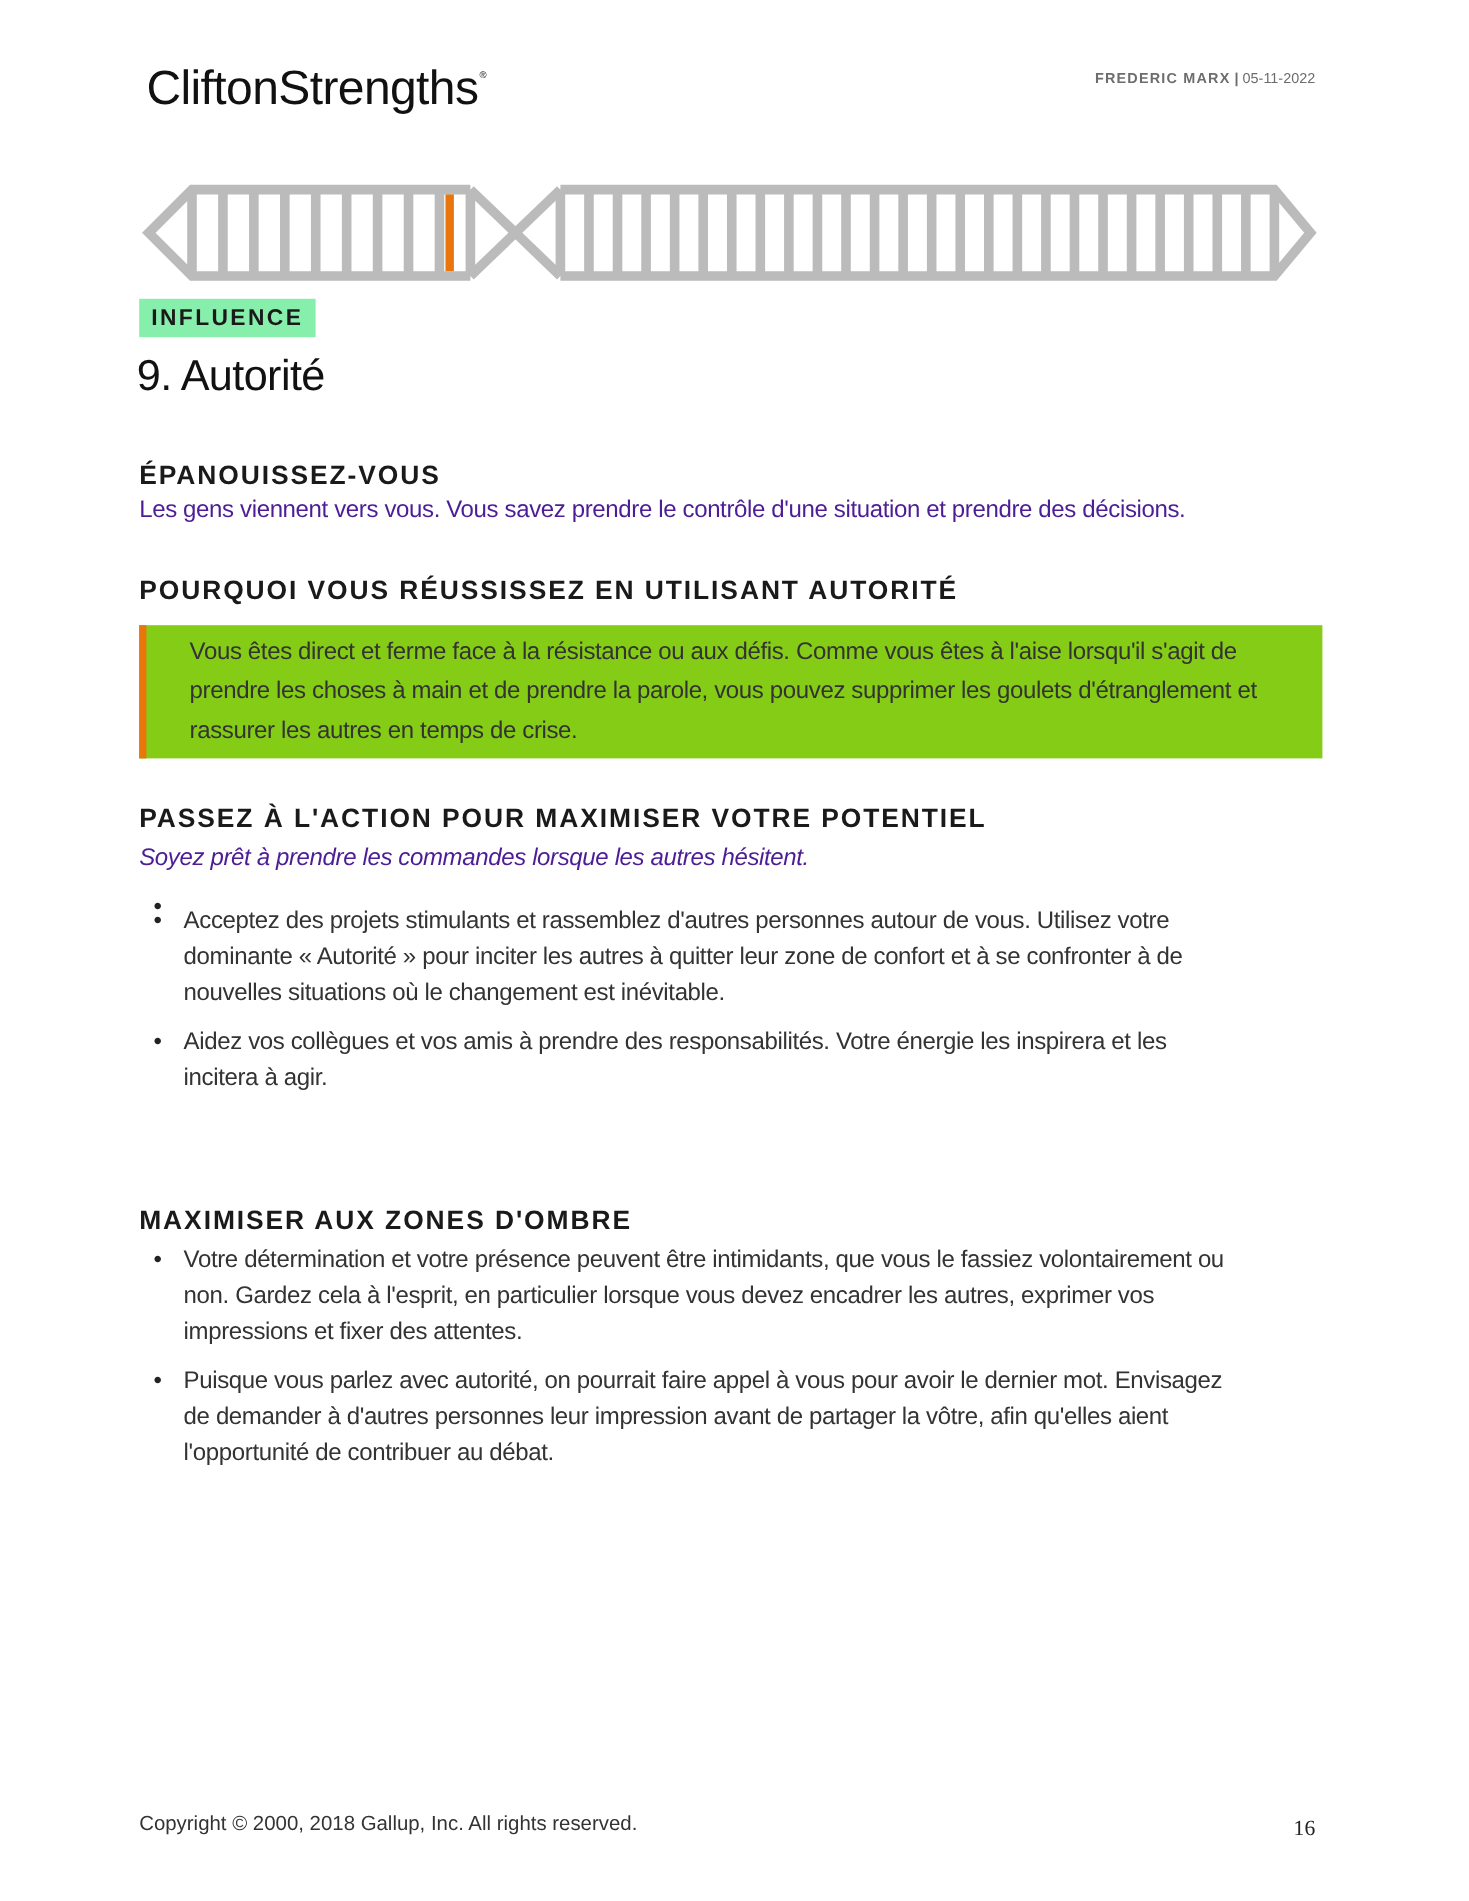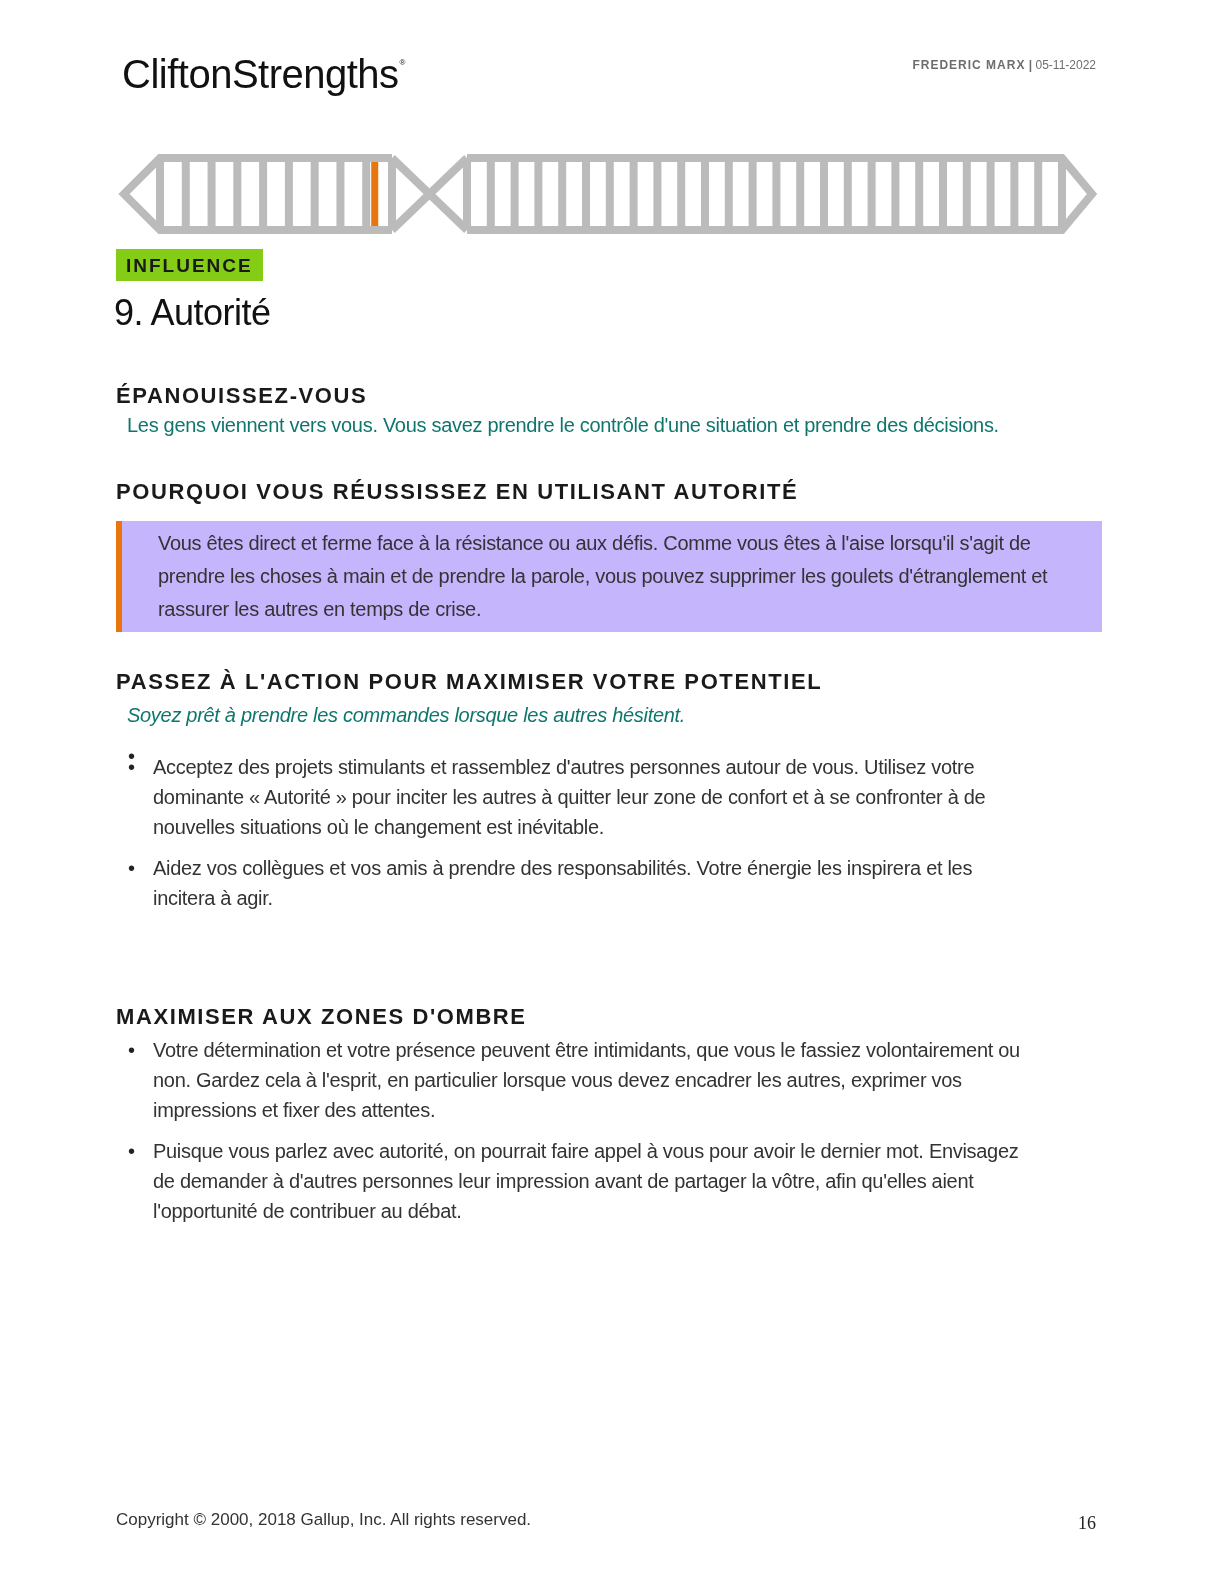--- a/index.html
+++ b/index.html
@@ -10,32 +10,32 @@
           color: #111; font-family: "Liberation Sans", sans-serif; }
   .logo sup { font-size: 8px; vertical-align: top; position: relative; top: 6px; margin-left: 1px; }
 
   .header-meta { position: absolute; right: 128px; top: 58px; font-size: 12px; color: #6d6d6d; }
   .header-meta .name { font-weight: bold; letter-spacing: 1px; }
   .header-meta .sep { font-weight: bold; }
 
   .strength-bar { position: absolute; left: 116px; top: 150px; width: 984px; height: 92px; }
 
   .domain-badge { position: absolute; left: 116px; top: 249px; height: 32px; padding: 0 10px;
-                  background: #84cc16; color: #1a1a1a; font-weight: bold; font-size: 19px;
+                  background: #86efac; color: #1a1a1a; font-weight: bold; font-size: 19px;
                   letter-spacing: 2px; line-height: 33px; }
 
   .title { position: absolute; left: 114px; top: 292px; font-size: 36px; font-weight: normal;
            margin: 0; color: #111; letter-spacing: -0.5px; }
 
   .section-heading { position: absolute; left: 116px; font-size: 22px; font-weight: bold;
                      letter-spacing: 1.6px; color: #1a1a1a; margin: 0; }
-  .body-text { position: absolute; left: 127px; font-size: 20px; color: #0f766e; letter-spacing: -0.3px; }
+  .body-text { position: absolute; left: 116px; font-size: 20px; color: #4c1d95; letter-spacing: -0.3px; }
 
   .quote-box { position: absolute; left: 116px; top: 521px; width: 986px; height: 111px;
-               background: #c4b5fd; border-left: 6px solid #e8760d; box-sizing: border-box; }
+               background: #84cc16; border-left: 6px solid #e8760d; box-sizing: border-box; }
   .quote-box p { margin: 0; position: absolute; left: 36px; top: 6px; width: 900px;
                  font-size: 20px; line-height: 33px; color: #333; letter-spacing: -0.3px; }
 
   .italic-intro { font-style: italic; }
 
   ul.bullets { position: absolute; left: 116px; margin: 0; padding: 0; list-style: none; width: 920px; }
   ul.bullets li { position: relative; padding-left: 37px; font-size: 20px; line-height: 30px;
                   color: #333; letter-spacing: -0.3px; margin-bottom: 11px; }
   ul.bullets li .bullet { position: absolute; left: 12px; top: 0; color: #222; }
 

